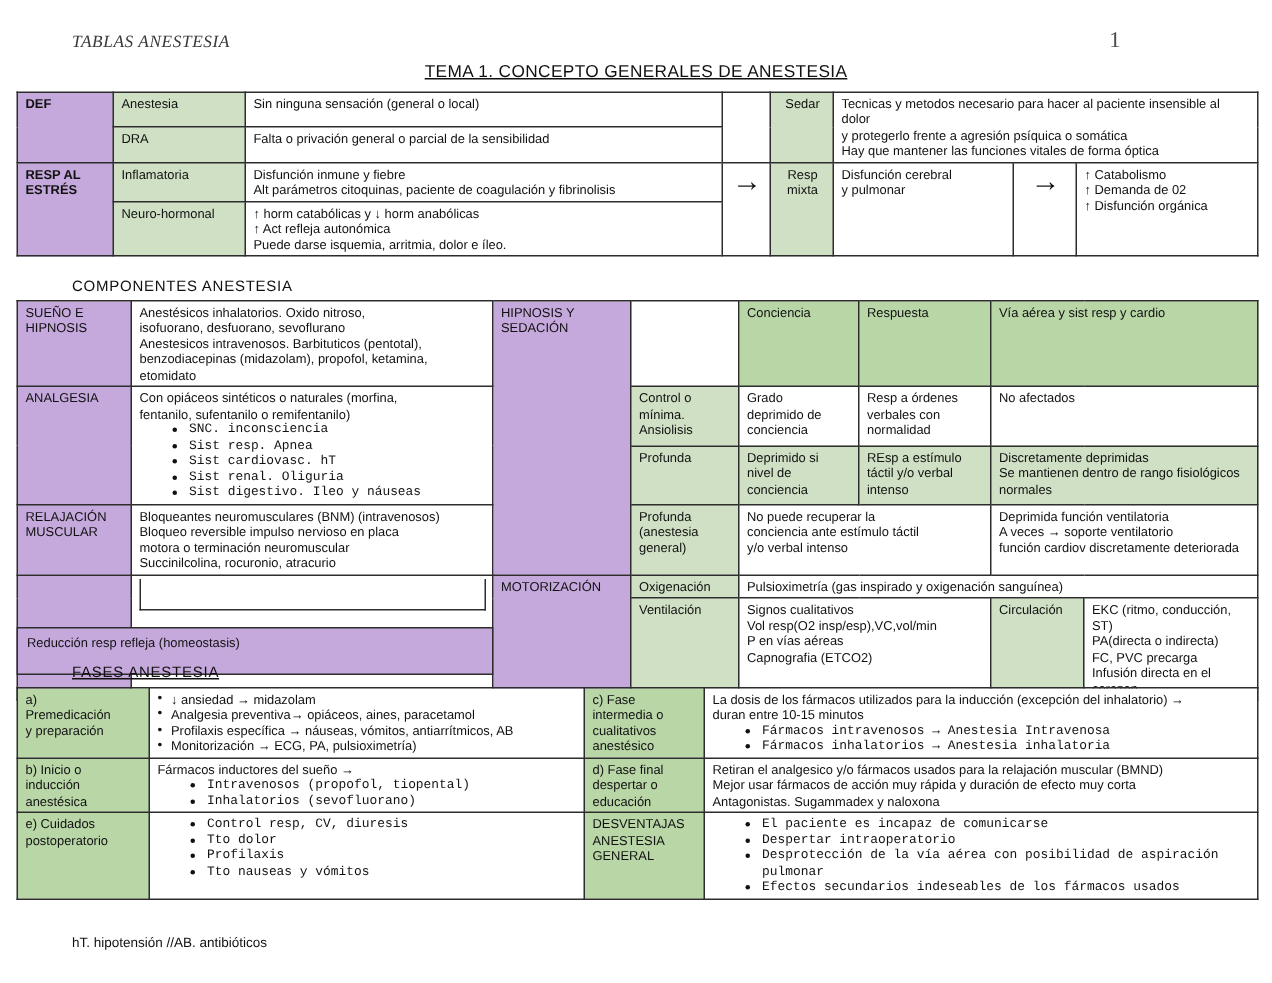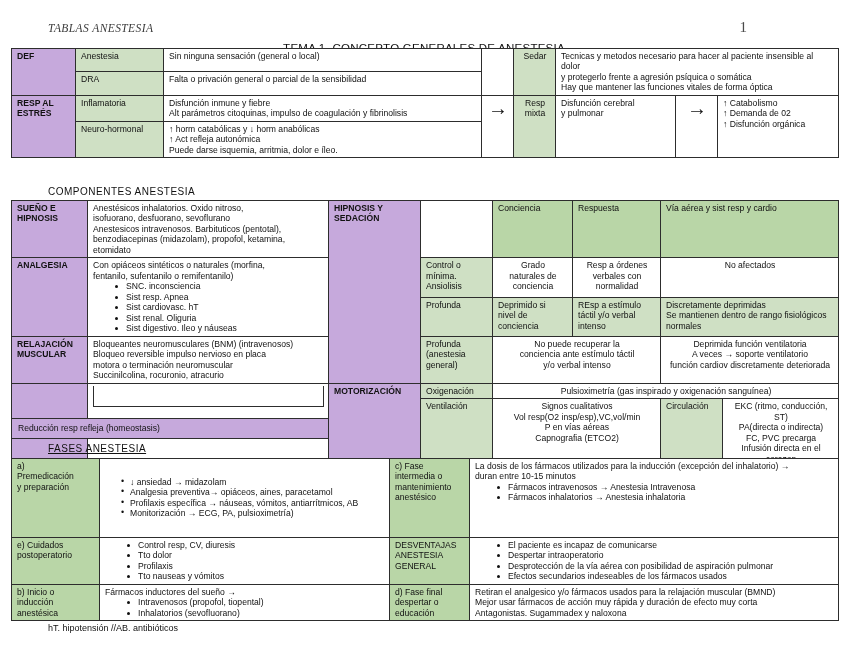--- a/index.html
+++ b/index.html
@@ -34,37 +34,37 @@
     border-collapse:collapse;table-layout:fixed;
     position:absolute;font-size:8.6px;line-height:1.22;
   }
   table.t td{
     border:1px solid #2d2d2d;
     vertical-align:top;
     padding:2px 4px 2px 5px;
     background:#ffffff;
     word-wrap:break-word;
   }
-  .pu{background:#c6a9dc !important;font-weight:bold;}
+  .pu{background:#c6a9dc !important;}
   .gr{background:#cfe0c4 !important;}
   .gr2{background:#b9d6a7 !important;}
-  .wh{background:#ffffff !important;text-align:center;}
+  .wh{background:#ffffff !important;}
   .mid{vertical-align:middle;}
   .ctr{text-align:center;}
   .b{font-weight:700;}
   .arrow{font-size:20px;font-weight:900;text-align:center;line-height:1;}
   .nopad{padding:0;}
 
-  ul.bl{margin:0;padding:0 0 0 22px;list-style:none;}
+  ul.bl{margin:0;padding:0 0 0 22px;list-style:none;font-family:Liberation Mono, monospace;}
   ul.bl li{position:relative;padding:0 0 0 11px;margin:0;}
   ul.bl li:before{
     content:"";position:absolute;left:0;top:4px;
     width:3px;height:3px;border-radius:50%;background:#111;
   }
-  ul.bl2{margin:16px;padding:0;list-style:none;}
+  ul.bl2{margin:0;padding:0;list-style:none;}
   ul.bl2 li{position:relative;padding:0 0 0 9px;margin:0;}
   ul.bl2 li:before{
     content:"\2022";position:absolute;left:0;top:-1px;font-size:9px;line-height:1.3;
   }
 
   
   .cap{position:absolute;font-size:10px;letter-spacing:.5px;color:#111;}
 
   .footnote{position:absolute;left:48px;top:623px;font-size:9px;color:#111;}
 </style>
@@ -73,21 +73,21 @@
 
 <div class="page">
 
   <div class="hdr">
     <div class="doc-title">TABLAS ANESTESIA</div>
     <div class="pageno">1</div>
   </div>
 
   <div class="maintitle">TEMA 1. CONCEPTO GENERALES DE ANESTESIA</div>
 
-  <table class="t" style="left:11px;top:48px;width:827px;">
+  <table class="t" style="left:11px;top:61px;width:827px;">
     <colgroup>
       <col style="width:64px">
         <col style="width:88px">
         <col style="width:318px">
       <col style="width:32px">
         <col style="width:42px">
         <col style="width:120px">
       <col style="width:42px">
         <col style="width:121px">
     </colgroup>
@@ -108,21 +108,21 @@
         <td class="gr mid">DRA</td>
         <td class="mid">Falta o privación general o parcial de la sensibilidad</td>
       </tr>
       <tr>
         <td class="pu mid b" rowspan="2">
           <div>RESP AL ESTRÉS</div>
         </td>
         <td class="gr mid">Inflamatoria</td>
         <td class="mid">
           <div>Disfunción inmune y fiebre</div>
-          <div>Alt parámetros citoquinas, impulso de coagulación y fibrinolisis</div>
+          <div>Alt parámetros citoquinas, paciente de coagulación y fibrinolisis</div>
         </td>
         <td class="wh mid arrow" rowspan="2">→</td>
         <td class="gr mid ctr" rowspan="2">
           <div>Resp</div>
           <div>mixta</div>
         </td>
         <td class="mid" rowspan="2">
           <div>Disfunción cerebral</div>
           <div>y pulmonar</div>
         </td>
@@ -198,21 +198,21 @@
             <li>Sist digestivo. Ileo y náuseas</li>
           </ul>
         </td>
         <td class="gr">
           <div>Control o</div>
           <div>mínima.</div>
           <div>Ansiolisis</div>
         </td>
         <td class="wh">
           <div>Grado</div>
-          <div>naturales de</div>
+          <div>deprimido de</div>
           <div>conciencia</div>
         </td>
         <td class="wh">
           <div>Resp a órdenes</div>
           <div>verbales con</div>
           <div>normalidad</div>
         </td>
         <td class="wh" colspan="2">
           <div>No afectados</div>
         </td>
@@ -291,21 +291,21 @@
         <td class="wh">
           <div>EKC (ritmo, conducción, ST)</div>
           <div>PA(directa o indirecta)</div>
           <div>FC, PVC precarga</div>
           <div>Infusión directa en el corazon</div>
         </td>
       </tr>
     </tbody>
   </table>
 
-  <div style="position:absolute;left:11px;top:418px;width:318px;height:21px;
+  <div style="position:absolute;left:11px;top:418px;width:318px;height:32px;
               background:#c6a9dc;border:1px solid #2d2d2d;box-sizing:border-box;
               font-size:8.6px;padding:4px 0 0 6px;">
     <span>Reducción resp refleja (homeostasis)</span>
   </div>
 
   <div class="cap" style="left:48px;top:443px;text-decoration:underline;">FASES ANESTESIA</div>
 
   <table class="t" style="left:11px;top:458px;width:827px;">
     <colgroup>
       <col style="width:88px">
@@ -324,34 +324,58 @@
           <ul class="bl2">
             <li>↓ ansiedad → midazolam</li>
             <li>Analgesia preventiva→ opiáceos, aines, paracetamol</li>
             <li>Profilaxis específica → náuseas, vómitos, antiarrítmicos, AB</li>
             <li>Monitorización → ECG, PA, pulsioximetría)</li>
           </ul>
         </td>
         <td class="gr2">
           <div>c) Fase</div>
           <div>intermedia o</div>
-          <div>mantenimiento</div>
+          <div>cualitativos</div>
           <div>anestésico</div>
         </td>
         <td>
           <div>La dosis de los fármacos utilizados para la inducción (excepción del inhalatorio) →</div>
           <div>duran entre 10-15 minutos</div>
           <ul class="bl">
             <li>Fármacos intravenosos → Anestesia Intravenosa</li>
             <li>Fármacos inhalatorios → Anestesia inhalatoria</li>
           </ul>
         </td>
       </tr>
       <tr>
         <td class="gr2">
+          <div>b) Inicio o</div>
+          <div>inducción</div>
+          <div>anestésica</div>
+        </td>
+        <td>
+          <div>Fármacos inductores del sueño →</div>
+          <ul class="bl">
+            <li>Intravenosos (propofol, tiopental)</li>
+            <li>Inhalatorios (sevofluorano)</li>
+          </ul>
+        </td>
+        <td class="gr2">
+          <div>d) Fase final</div>
+          <div>despertar o</div>
+          <div>educación</div>
+        </td>
+        <td>
+          <div>Retiran el analgesico y/o fármacos usados para la relajación muscular (BMND)</div>
+          <div>Mejor usar fármacos de acción muy rápida y duración de efecto muy corta</div>
+          <div>Antagonistas. Sugammadex y naloxona</div>
+        </td>
+      </tr>
+      <tr>
+        <td class="gr2">
           <div>e) Cuidados</div>
           <div>postoperatorio</div>
         </td>
         <td>
           <ul class="bl">
             <li>Control resp, CV, diuresis</li>
             <li>Tto dolor</li>
             <li>Profilaxis</li>
             <li>Tto nauseas y vómitos</li>
           </ul>
@@ -363,42 +387,18 @@
         </td>
         <td>
           <ul class="bl">
             <li>El paciente es incapaz de comunicarse</li>
             <li>Despertar intraoperatorio</li>
             <li>Desprotección de la vía aérea con posibilidad de aspiración pulmonar</li>
             <li>Efectos secundarios indeseables de los fármacos usados</li>
           </ul>
         </td>
       </tr>
-      <tr>
-        <td class="gr2">
-          <div>b) Inicio o</div>
-          <div>inducción</div>
-          <div>anestésica</div>
-        </td>
-        <td>
-          <div>Fármacos inductores del sueño →</div>
-          <ul class="bl">
-            <li>Intravenosos (propofol, tiopental)</li>
-            <li>Inhalatorios (sevofluorano)</li>
-          </ul>
-        </td>
-        <td class="gr2">
-          <div>d) Fase final</div>
-          <div>despertar o</div>
-          <div>educación</div>
-        </td>
-        <td>
-          <div>Retiran el analgesico y/o fármacos usados para la relajación muscular (BMND)</div>
-          <div>Mejor usar fármacos de acción muy rápida y duración de efecto muy corta</div>
-          <div>Antagonistas. Sugammadex y naloxona</div>
-        </td>
-      </tr>
     </tbody>
   </table>
 
   <div class="footnote">hT. hipotensión //AB. antibióticos</div>
 
 </div>
 
 </body></html>

